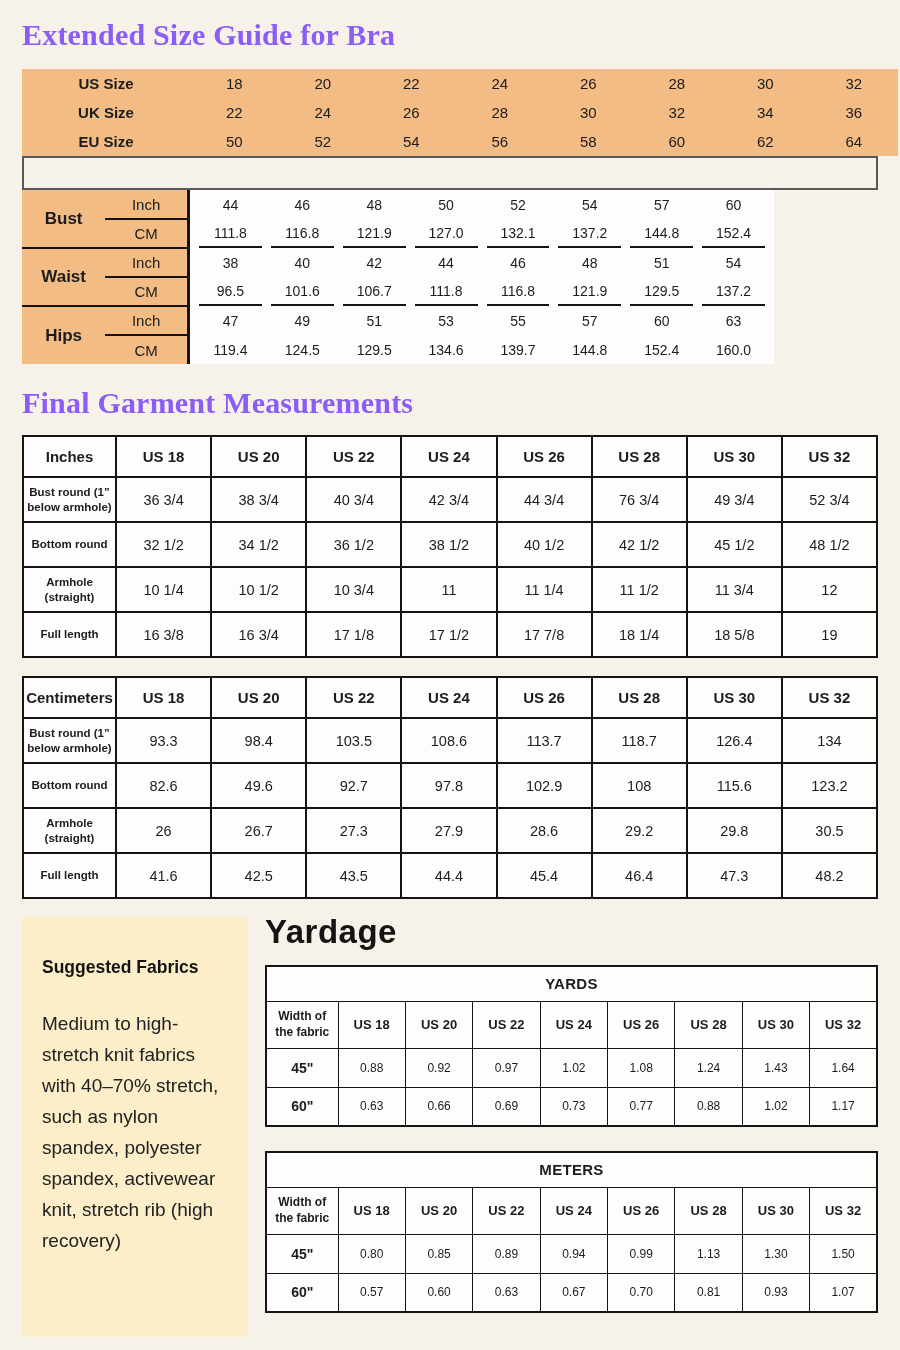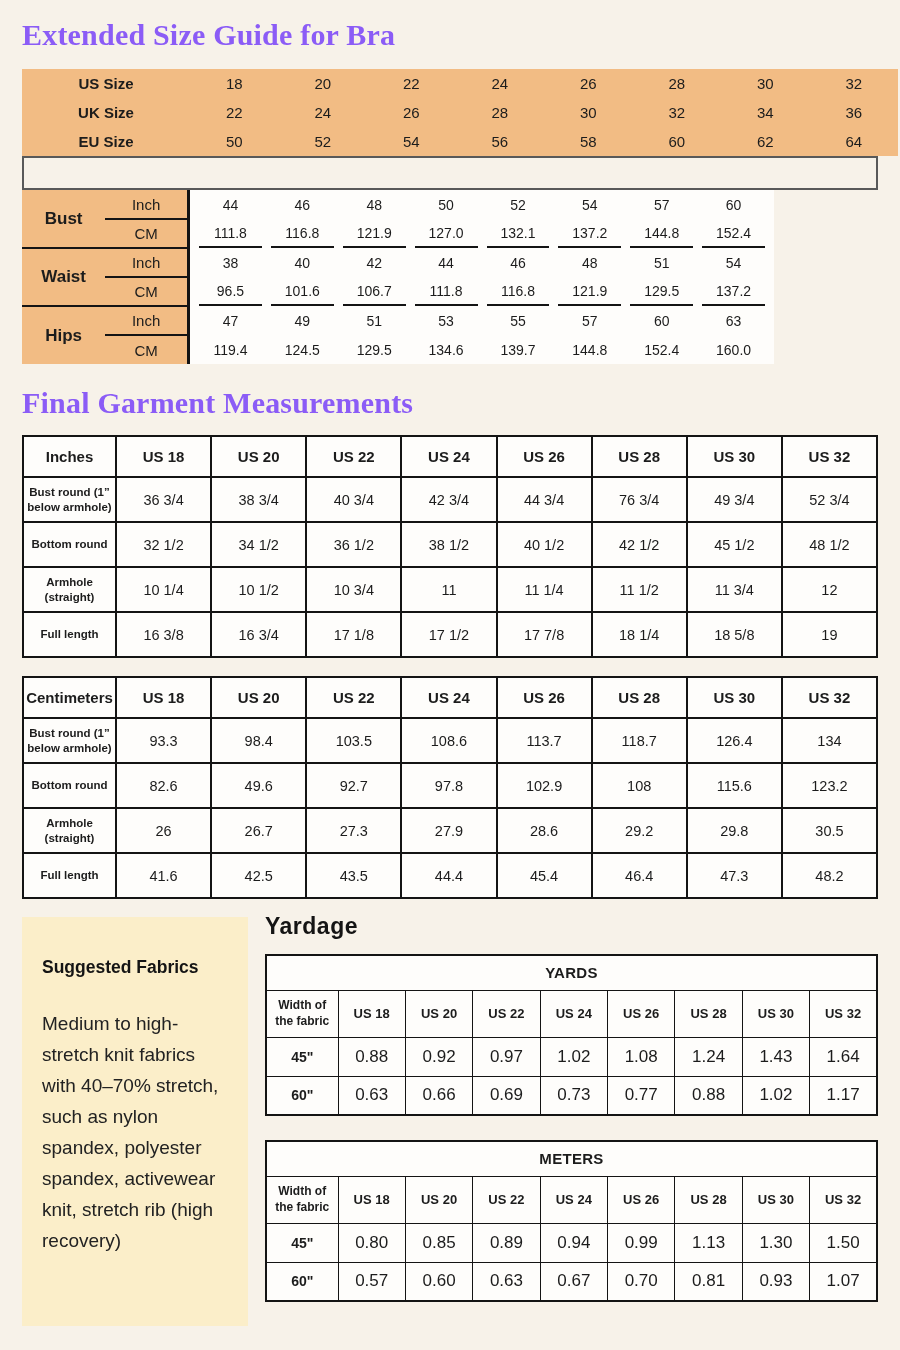--- a/index.html
+++ b/index.html
@@ -90,40 +90,40 @@
   .bottom { margin: 10px 22px 0; width: 856px; display: flex; gap: 17px; }
   .fabrics {
     flex: 0 0 226px; width: 226px; min-height: 404px;
     background: var(--panel, #fbeec9);
     padding: 40px 16px 0 20px;
   }
   .fabrics h3 { font-size: 17.5px; font-weight: 700; margin-bottom: 30px; color: #141414; }
   .fabrics p { font-size: 19px; line-height: 31px; color: #222; }
   .yardage-col { flex: 1 1 auto; width: 613px; }
   h2.yardage-title {
-    font-size: 23px; font-weight: 700; color: #141414;
+    font-size: 33px; font-weight: 700; color: #141414;
     margin: -4px 0 14px 0; letter-spacing: 0.5px;
   }
   table.ytable {
     width: 613px;
     border-collapse: collapse; table-layout: fixed;
     background: #fefdfb;
     border: 2px solid #141414;
     margin-bottom: 24px;
   }
   .ytable col.y0 { width: 72px; }
   .ytable th, .ytable td { border: 1.5px solid #141414; text-align: center; vertical-align: middle; }
   .ytable tr.ttl { height: 35px; padding-left: 7px; }
   .ytable tr.ttl th { font-size: 15px; font-weight: 700; letter-spacing: 0.3px; }
   .ytable tr.hdr { height: 47px; }
   .ytable tr.hdr th { font-size: 13px; font-weight: 700; }
   .ytable tr.hdr th:first-child { font-size: 12px; line-height: 1.3; padding: 2px; }
   .ytable tr.datarow { height: 39px; }
   .ytable tr.datarow th { font-size: 14px; font-weight: 700; }
-  .ytable td { font-size: 17px; }
+  .ytable td { font-size: 12px; }
 </style>
 </head>
 <body style="background: rgb(247, 242, 233);">
 
 <div class="page" style="--page-bg: #f7f2e9; --orange: #f2bc84; --panel: #fbeec9;">
 
   <h1 class="doc-title">Extended Size Guide for Bra</h1>
 
   <table class="size-chart">
     <colgroup>

